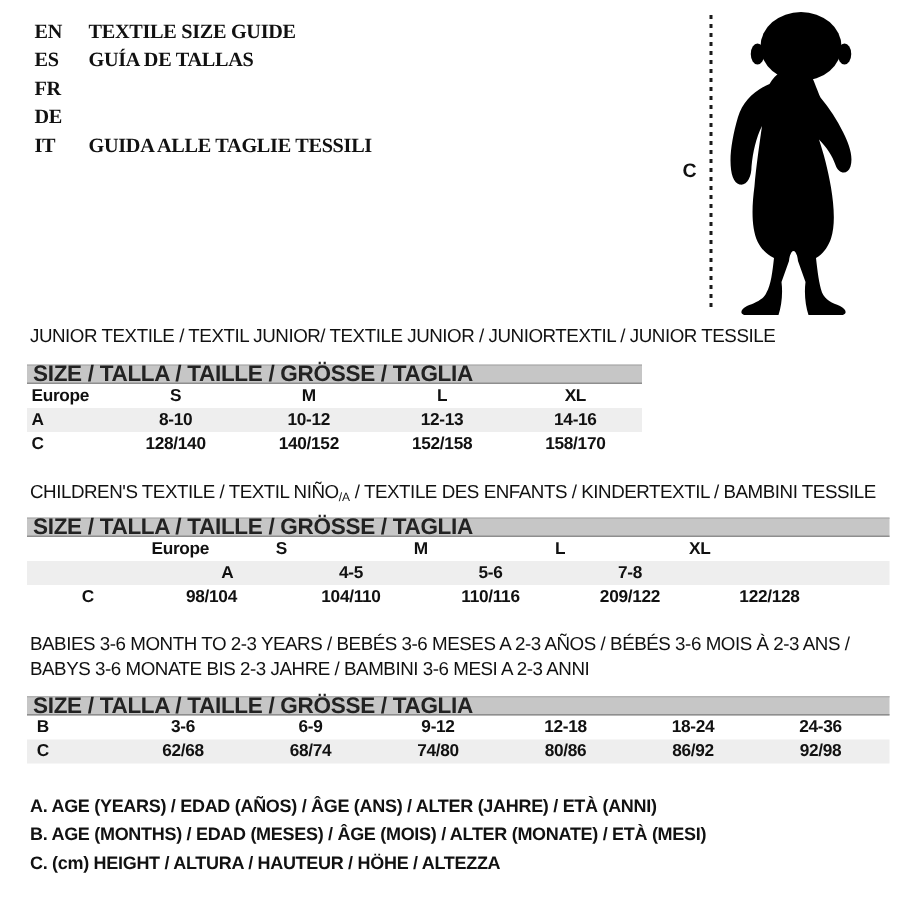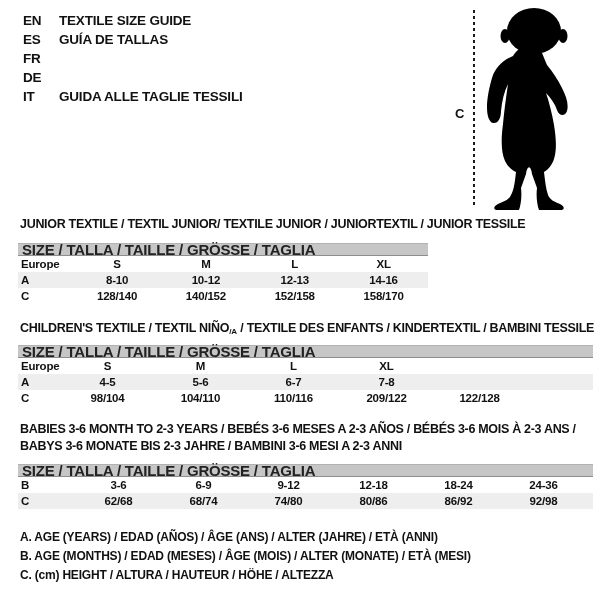--- a/index.html
+++ b/index.html
@@ -3,40 +3,40 @@
 <meta charset="utf-8">
 <style>
   html,body { margin:0; padding:0; background:#fff; }
   .page {
     position:relative; width:600px; height:600px; background:#ffffff;
     font-family:"Liberation Sans", sans-serif; color:#111; overflow:hidden;
     -webkit-font-smoothing:antialiased;
   }
   
   .lang-list { position:absolute; left:23px; top:11px; }
-  .lang-row { display:flex; height:19px; line-height:19px; font-size:13.5px; font-weight:700; letter-spacing:-0.2px; }
+  .lang-row { display:flex; height:19px; line-height:19px; font-size:13.5px; font-weight:700; letter-spacing:-0.2px;font-family:Liberation Serif, serif; }
   .lang-code { width:36px; }
   
   .c-label { position:absolute; left:455px; top:106px; font-size:13px; font-weight:700; }
   .dash-line {
     position:absolute; left:473px; top:10px; width:2px; height:197px;
     background:repeating-linear-gradient(to bottom, #1a1a1a 0 3px, transparent 3px 6px);
   }
   .baby-svg { position:absolute; left:484px; top:6px; }
   
-  .sec-heading { position:absolute; left:20px; font-size:12.5px; font-weight:700; letter-spacing:-0.3px; line-height:17px; white-space:nowrap; }
+  .sec-heading { position:absolute; left:20px; font-size:12.5px; font-weight:400; letter-spacing:-0.3px; line-height:17px; white-space:nowrap; }
   .sec-heading sub.small { font-size:8px; vertical-align:-2px; letter-spacing:0; }
   
   .size-table { position:absolute; left:18px; }
   .t-bar {
     box-sizing:border-box; height:13px; line-height:11px; font-size:15px; font-weight:700;
     padding-left:4px; color:#222; letter-spacing:-0.2px;
     border-top:1px solid #b2b2b2; border-bottom:1px solid #8e8e8e;
   }
-  .t-row { display:flex; height:16px; line-height:16px; font-size:11.5px; font-weight:700; letter-spacing:-0.2px; }
+  .t-row { display:flex; height:16px; line-height:16px; font-size:11.5px; font-weight:700; letter-spacing:-0.2px;justify-content:center; }
   .t-row.alt {}
   .t-lbl { padding-left:3px; }
   .t-cell { text-align:center; }
   .t1 { width:410px; }
   .t1 .t-lbl { width:52px; }
   .t1 .t-cell { width:89.5px; }
   .t2 { width:575px; }
   .t2 .t-lbl { width:40px; }
   .t2 .t-cell { width:93px; }
   .t3 { width:575px; }
@@ -145,21 +145,20 @@
       <span class="t-lbl">Europe</span>
       <span class="t-cell">S</span>
       <span class="t-cell">M</span>
       <span class="t-cell">L</span>
       <span class="t-cell">XL</span>
     </div>
     <div class="t-row alt" style="background:#eeeeee;">
       <span class="t-lbl">A</span>
       <span class="t-cell">4-5</span>
       <span class="t-cell">5-6</span>
-      <span class="t-cell">6-7</span>
       <span class="t-cell">7-8</span>
     </div>
     <div class="t-row">
       <span class="t-lbl">C</span>
       <span class="t-cell">98/104</span>
       <span class="t-cell">104/110</span>
       <span class="t-cell">110/116</span>
       <span class="t-cell">209/122</span>
       <span class="t-cell">122/128</span>
     </div>

